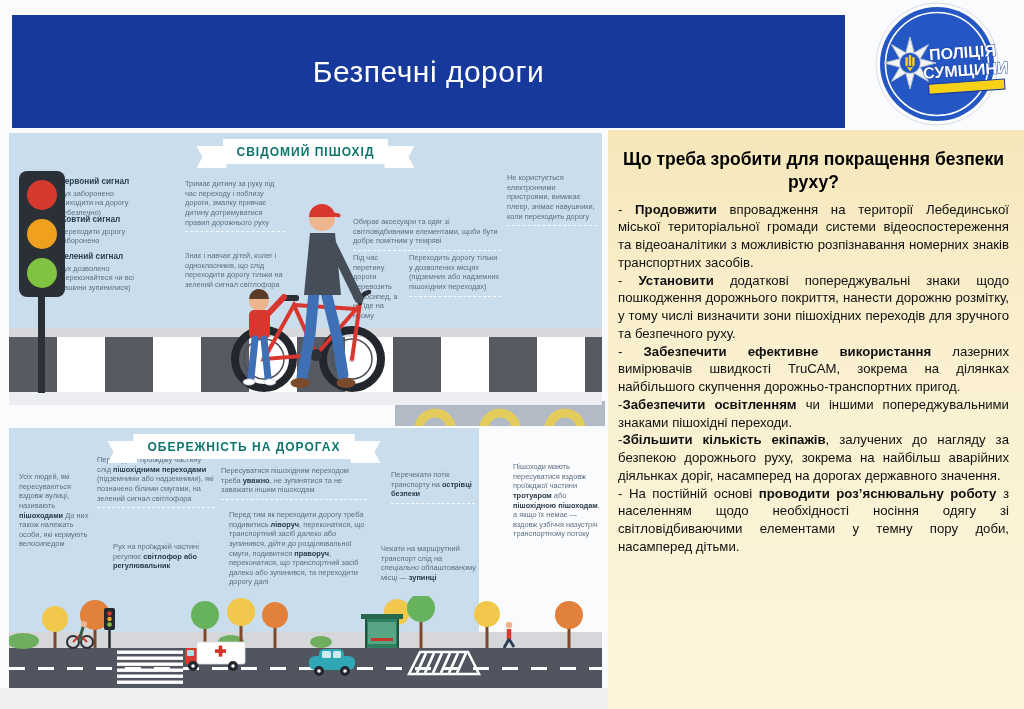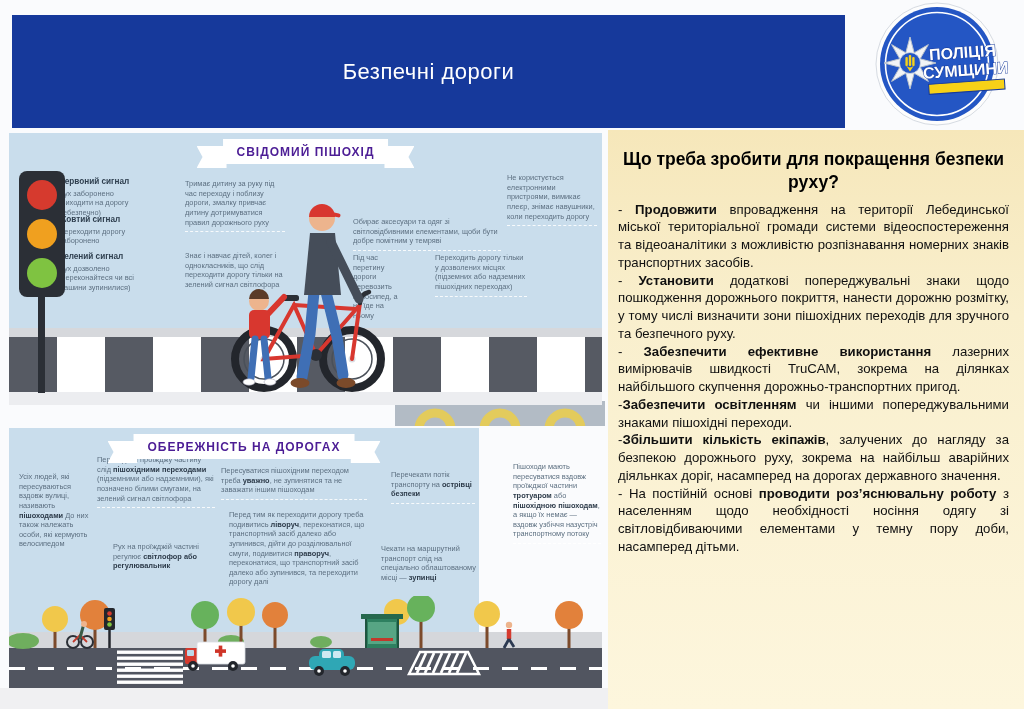--- a/index.html
+++ b/index.html
@@ -2,35 +2,35 @@
 <html><head>
 <meta charset="utf-8">
 <style>
   * { margin:0; padding:0; box-sizing:border-box; }
   html,body { width:1024px; height:709px; }
   body { position:relative; background:#fafbfd; font-family:"Liberation Sans", sans-serif; overflow:hidden; }
 
   
   .header { position:absolute; left:12px; top:15px; width:833px; height:113px;
             background:#16399b; display:flex; align-items:center; justify-content:center; }
-  .header-title { color:#fff; font-size:22px; letter-spacing:.5px; }
+  .header-title { color:#fff; font-size:30px; letter-spacing:.5px; }
 
   
   .badge { position:absolute; left:866px; top:1px; width:142px; height:128px; }
   .badge text { font-family:"Liberation Sans", sans-serif; font-weight:800; font-size:16px;
                 fill:#fff; stroke:#16399b; stroke-width:.9px; paint-order:stroke; text-anchor:middle; }
 
   
   .panel { position:absolute; background:#c9ddec; }
   .panel-top   { left:9px; top:133px; width:593px; height:272px; }
   .panel-bottom{ left:9px; top:428px; width:470px; height:267px; }
 
   .ribbon { position:absolute; top:6px; left:50%; transform:translateX(-50%);
             height:25px; background:#fff; display:flex; align-items:center; justify-content:center;
-            padding:0 14px; font-size:12px; font-weight:700; letter-spacing:1px; color:#4c1d95; z-index:3; }
+            padding:0 14px; font-size:12px; font-weight:700; letter-spacing:1px; color:#0f766e; z-index:3; }
   .ribbon::before, .ribbon::after { content:""; position:absolute; top:7px; width:30px; height:22px; background:#fff; z-index:-1; }
   .ribbon::before { left:-26px; clip-path:polygon(0 0,100% 0,100% 100%,0 100%,20% 50%); }
   .ribbon::after  { right:-26px; clip-path:polygon(0 0,100% 0,80% 50%,100% 100%,0 100%); }
 
   
   .tl { position:absolute; left:10px; top:38px; width:46px; z-index:2; }
   .tl-body { width:46px; height:126px; background:#2b2f36; border-radius:8px;
              display:flex; flex-direction:column; align-items:center; justify-content:space-evenly; }
   .tl-light { width:30px; height:30px; border-radius:50%; }
   .tl-pole { width:7px; height:96px; background:#2b2f36; margin-left:19px; }
@@ -40,21 +40,21 @@
   .blk h4 { font-size:8.2px; font-weight:700; color:#2e3e4e; margin-bottom:1px; }
   .blk b { color:#2c3a49; }
   .sig { left:50px; width:86px; }
   .dash { border-bottom:1px dashed rgba(255,255,255,.85); padding-bottom:4px; }
 
   .pt-m1 { left:176px; top:46px;  width:100px; }
   .pt-m2 { left:176px; top:118px; width:100px; }
   .pt-r1 { left:344px; top:40px;  width:148px;margin-top:44px; }
   .pt-r2 { left:498px; top:40px;  width:90px; }
   .pt-r3 { left:344px; top:120px; width:50px; }
-  .pt-r4 { left:400px; top:120px; width:92px;margin-left:26px; }
+  .pt-r4 { left:400px; top:120px; width:92px; }
 
   .pt-side  { position:absolute; left:0; top:195px; width:100%; height:9px;  background:#d6d8dc; }
   .pt-zebra { position:absolute; left:0; top:204px; width:100%; height:55px; background:
               repeating-linear-gradient(90deg,#565a63 0 48px,#ffffff 48px 96px); }
   .pt-below { position:absolute; left:0; top:259px; width:100%; height:13px; background:#ecedf0; }
   .walker { position:absolute; left:205px; top:56px; z-index:4; }
 
   
   .pb-c1  { left:10px;  top:44px;  width:72px; }
   .pb-c2a { left:88px;  top:27px;  width:118px; }

